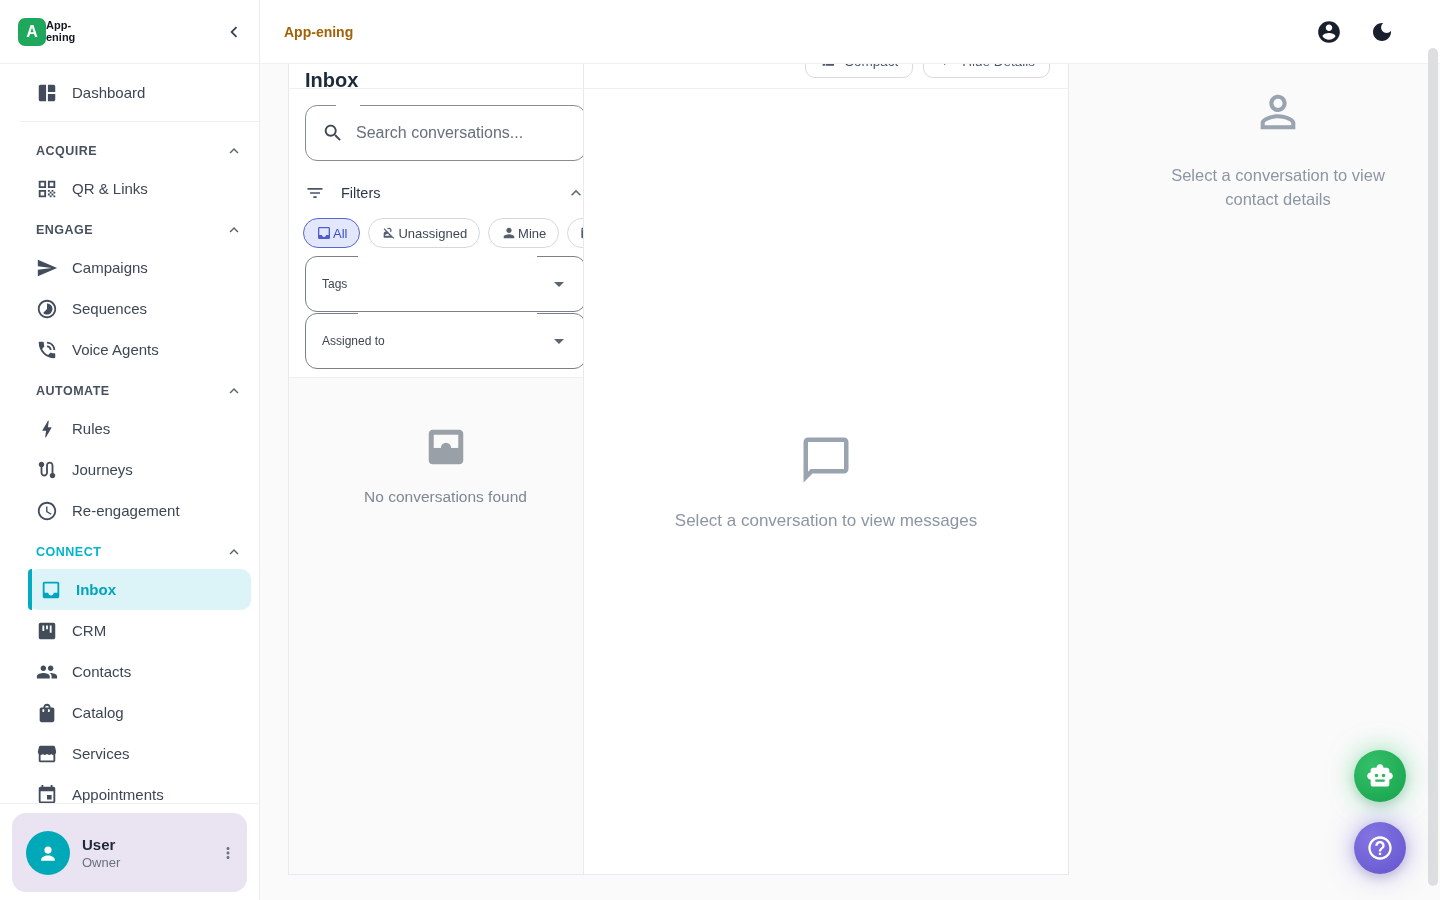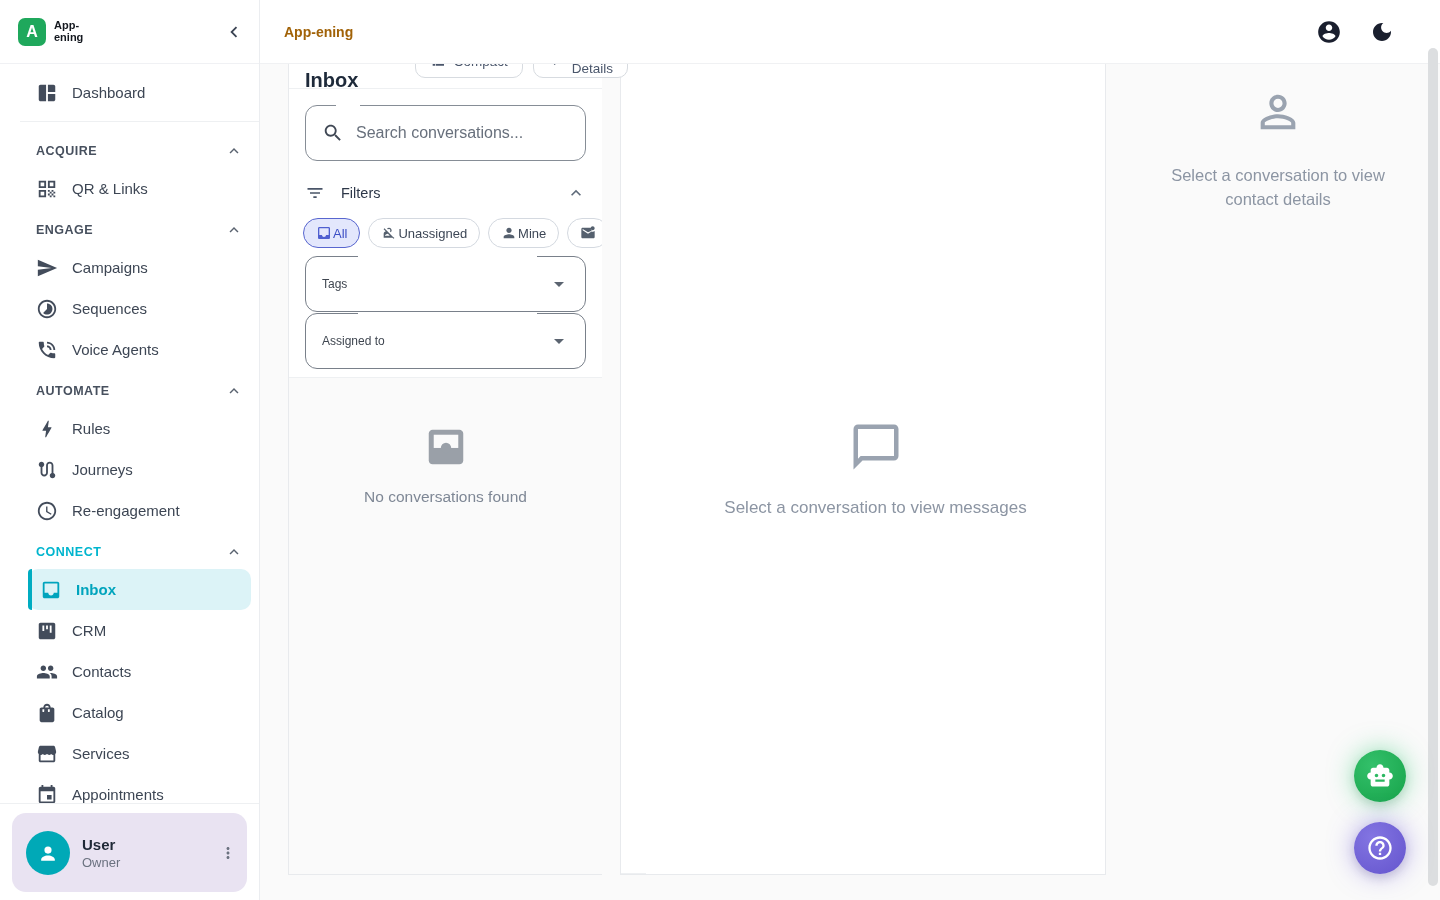--- a/index.html
+++ b/index.html
@@ -8,21 +8,21 @@
   .page { position:relative; width:1440px; height:900px; background:#fafafa; overflow:hidden; }
   svg { display:block; }
 
   
   .sidebar { position:absolute; left:0; top:0; width:260px; height:900px; background:#fff;
     border-right:1px solid #ebedf0; display:flex; flex-direction:column; z-index:20; }
   .side-logo-row { height:64px; flex:0 0 64px; display:flex; align-items:center; padding:0 14px 0 18px;
     border-bottom:1px solid #f0f1f4; }
   .logo-badge { width:28px; height:28px; border-radius:7px; background:#1fa85c; color:#fff;
     display:flex; align-items:center; justify-content:center; font-weight:bold; font-size:16px; }
-  .logo-text { margin-left:8px; font-size:11px; font-weight:bold; color:#14181f; line-height:1.05; }
+  .logo-text { margin-left:0; font-size:11px; font-weight:bold; color:#14181f; line-height:1.05; }
   .collapse-btn { margin-left:auto; color:#3b4453; cursor:pointer; display:flex; }
   .side-nav { flex:1 1 auto; overflow:hidden; padding-top:8px;padding-left:20px; }
   .nav-item { height:41px; display:flex; align-items:center; gap:14px; padding:0 16px;
     color:#3d4654; font-size:15px; cursor:pointer; }
   .nav-item .nicon { width:22px; height:22px; color:#434c5b; flex:0 0 22px; }
   .nav-divider { border-top:1px solid #eef0f2; margin:8px 0; }
   .section-head { display:flex; align-items:center; justify-content:space-between;
     padding:12px 16px 8px 16px; }
   .section-label { font-size:12.5px; font-weight:bold; letter-spacing:.5px; color:#47505e; }
   .section-head .chev { color:#59626f; display:flex; }
@@ -78,23 +78,23 @@
   .select-field::after { content:""; position:absolute; top:-1px; left:52px; right:48px; height:2px; background:#fff; }
   .select-label { font-size:12px; color:#3f4650; }
   .select-caret { margin-left:auto; color:#5b6470; display:flex; }
   .filters-block-end { flex:0 0 9px; border-bottom:1px solid #eef0f2; }
   .conv-list { flex:1 1 auto; background:#fafafa; display:flex; flex-direction:column; align-items:center;
     padding-top:46px; }
   .conv-empty-icon { color:#9aa0a8; }
   .conv-empty-text { margin-top:18px; font-size:15.5px; color:#7e8795; }
 
   
-  .msg-panel { position:absolute; left:360px; top:0; width:486px; height:811px; background:#fff;
+  .msg-panel { position:absolute; left:323px; top:0; width:486px; height:811px; background:#fff;
     border-left:1px solid #e8eaed; border-right:1px solid #e8eaed; border-bottom:1px solid #e8eaed;
-    display:flex; }
+    display:flex; flex-direction:column; }
   .msg-toolbar { flex:0 0 25px; border-bottom:1px solid #eef0f2; position:relative; }
   .toolbar-buttons { position:absolute; right:18px; top:-20px; display:flex; gap:10px; }
   .tbtn { height:34px; border:1px solid #d7dbe0; border-radius:10px; background:#fff; color:#4a566b;
     font-size:13.5px; display:flex; align-items:center; gap:8px; padding:0 14px; cursor:pointer;
     font-family:"Liberation Sans", sans-serif; }
   .tbtn .bicon { color:#4a566b; display:flex; }
   .msg-empty { flex:1 1 auto; display:flex; flex-direction:column; align-items:center; justify-content:center; }
   .msg-empty-icon { color:#9aa3b0; }
   .msg-empty-text { margin-top:24px; font-size:17px; color:#8c95a3; }
 

